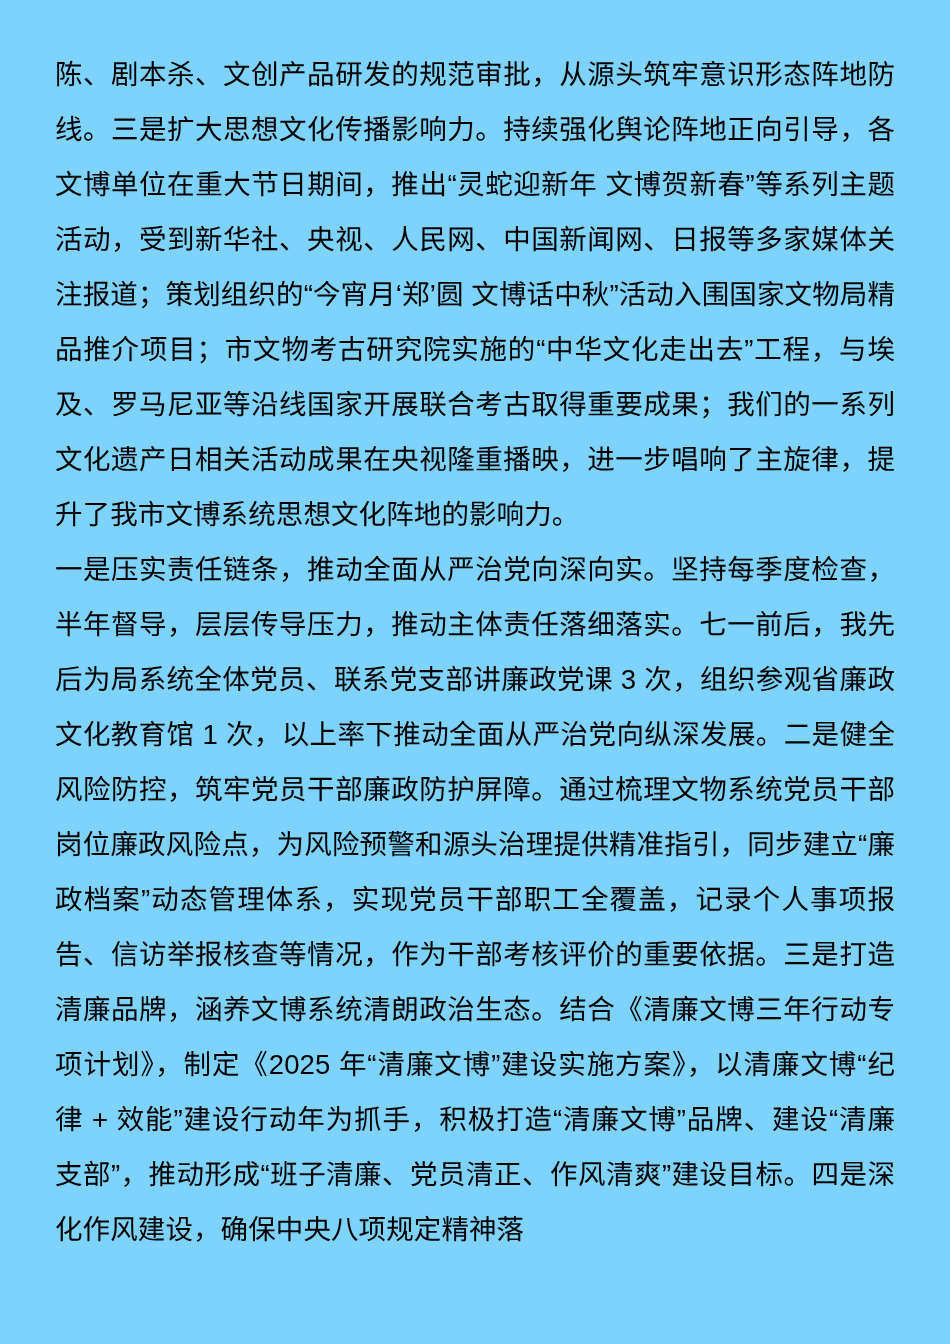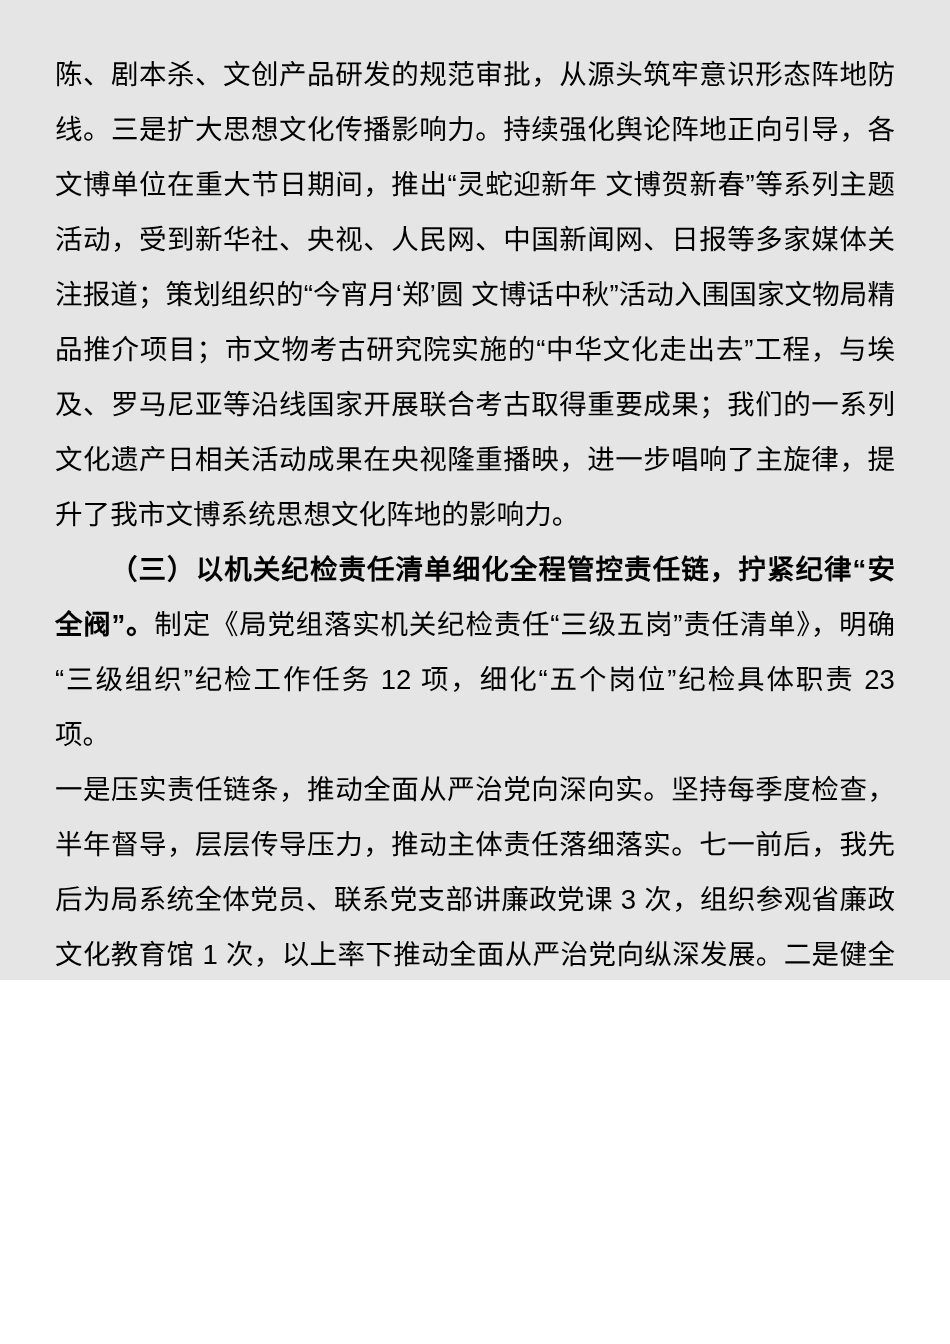--- a/index.html
+++ b/index.html
@@ -7,22 +7,22 @@
     margin: 0;
     padding: 0;
     background: #ffffff;
   }
   body {
     font-family: "Liberation Serif", "DejaVu Serif", serif;
   }
   .page {
     position: relative;
     width: 950px;
-    height: 980px;
-    background: #e5e5e5;
+    height: 1344px;
+    background: #7dd3fc;
     overflow: hidden;
     box-sizing: border-box;
   }
   .content {
     position: absolute;
     left: 55px;
     top: 47px;
     width: 840px;
   }
   .para {
@@ -53,18 +53,17 @@
   }
 </style>
 </head>
 <body>
 
 <div class="page">
   <div class="content">
 
     <p class="para first">陈、剧本杀、文创产品研发的规范审批，从源头筑牢意识形态阵地防线。三是扩大思想文化传播影响力。持续强化舆论阵地正向引导，各文博单位在重大节日期间，推出“灵蛇迎新年 文博贺新春”等系列主题活动，受到新华社、央视、人民网、中国新闻网、日报等多家媒体关注报道；策划组织的“今宵月‘郑’圆 文博话中秋”活动入围国家文物局精品推介项目；市文物考古研究院实施的“中华文化走出去”工程，与埃及、罗马尼亚等沿线国家开展联合考古取得重要成果；我们的一系列文化遗产日相关活动成果在央视隆重播映，进一步唱响了主旋律，提升了我市文博系统思想文化阵地的影响力。</p>
 
-    <p class="para heading-para"><span class="lead">（三）以机关纪检责任清单细化全程管控责任链，拧紧纪律“安全阀”。</span><span>制定《局党组落实机关纪检责任“三级五岗”责任清单》，明确“三级组织”纪检工作任务 12 项，细化“五个岗位”纪检具体职责 23 项。</span></p>
 
     <p class="para">一是压实责任链条，推动全面从严治党向深向实。坚持每季度检查，半年督导，层层传导压力，推动主体责任落细落实。七一前后，我先后为局系统全体党员、联系党支部讲廉政党课 3 次，组织参观省廉政文化教育馆 1 次，以上率下推动全面从严治党向纵深发展。二是健全风险防控，筑牢党员干部廉政防护屏障。通过梳理文物系统党员干部岗位廉政风险点，为风险预警和源头治理提供精准指引，同步建立“廉政档案”动态管理体系，实现党员干部职工全覆盖，记录个人事项报告、信访举报核查等情况，作为干部考核评价的重要依据。三是打造清廉品牌，涵养文博系统清朗政治生态。结合《清廉文博三年行动专项计划》，制定《2025 年“清廉文博”建设实施方案》，以清廉文博“纪律 + 效能”建设行动年为抓手，积极打造“清廉文博”品牌、建设“清廉支部”，推动形成“班子清廉、党员清正、作风清爽”建设目标。四是深化作风建设，确保中央八项规定精神落</p>
 
   </div>
 </div>
 
 </body></html>

